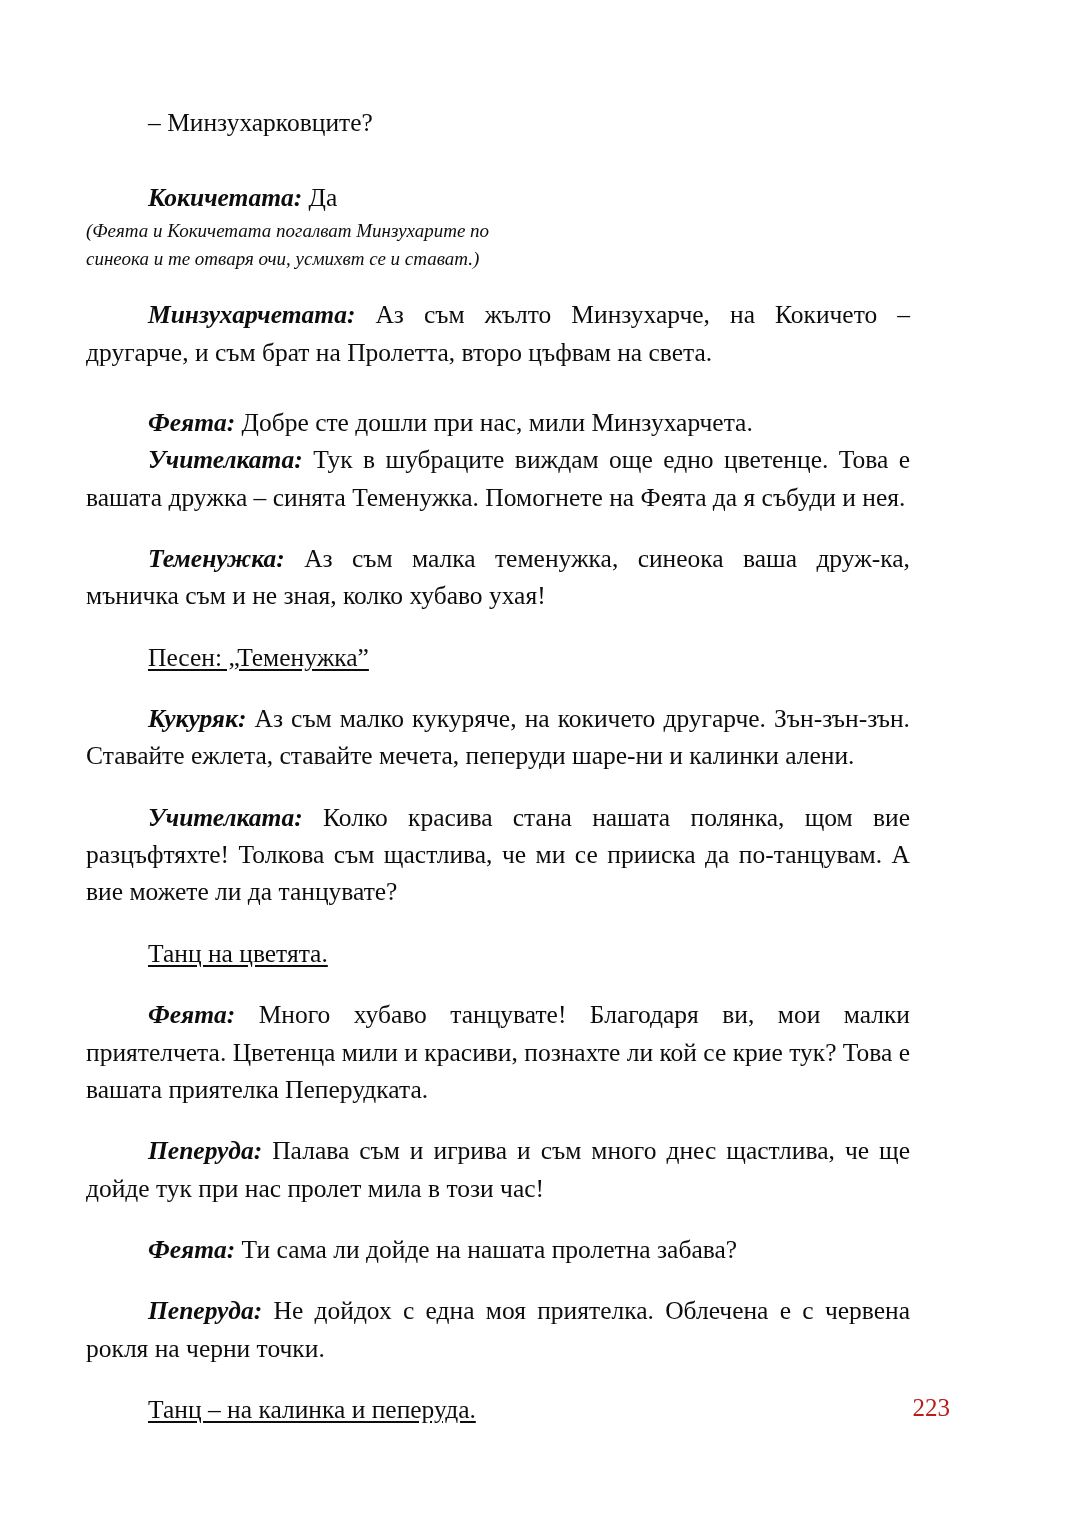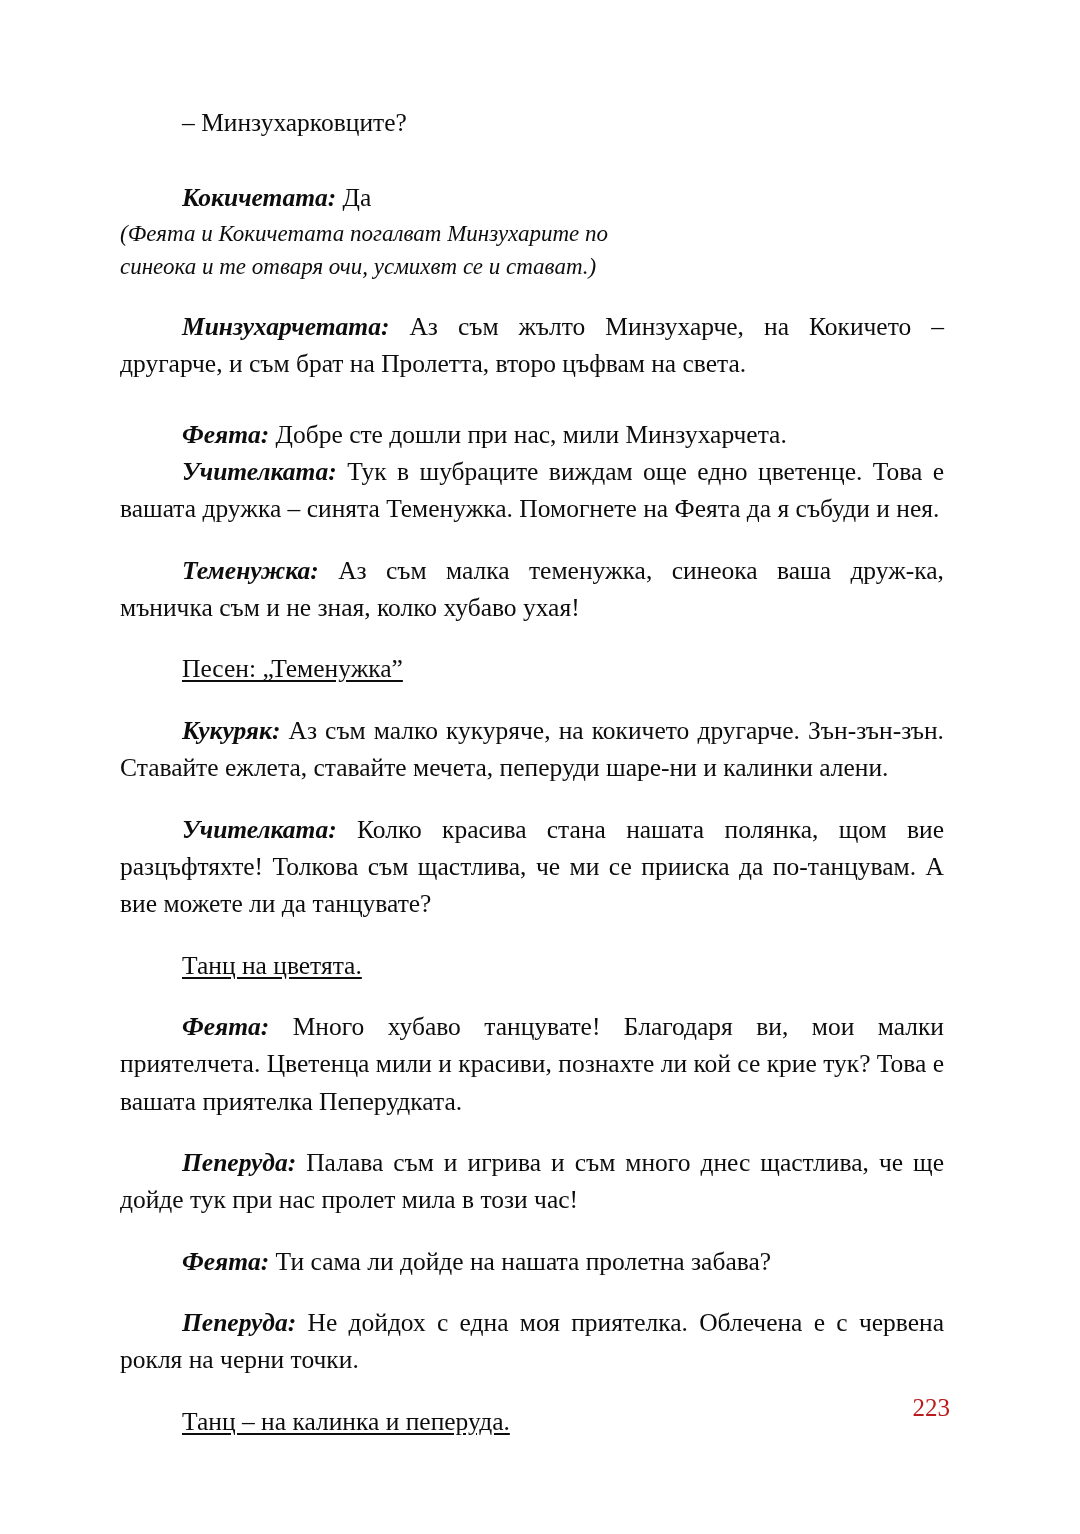--- a/index.html
+++ b/index.html
@@ -15,21 +15,21 @@
     position: relative;
     overflow: hidden;
   }
   .page {
     position: absolute;
     left: 0;
     top: 0;
     width: 1080px;
     height: 1534px;
     box-sizing: border-box;
-    padding: 104px 148px 0 120px;
+    padding: 104px 148px 0 86px;
     border-radius: 14px;
   }
   .content {
     width: 824px;
   }
   .para {
     font-size: 25.5px;
     line-height: 1.465;
     text-align: justify;
     margin: 0 0 24px 0;
@@ -48,21 +48,21 @@
   }
   .stage {
     font-style: italic;
   }
   .stage-dir {
     text-decoration: underline;
     text-underline-offset: 3px;
     margin-top: 24px;
   }
   .line-block {
-    font-size: 23px;
+    font-size: 19px;
     line-height: 1.465;
     margin: 0 0 24px 0;
     text-align: left;
   }
   .nojust {
     text-align: left;
   }
   .song {
     font-size: 25.5px;
     line-height: 1.465;

